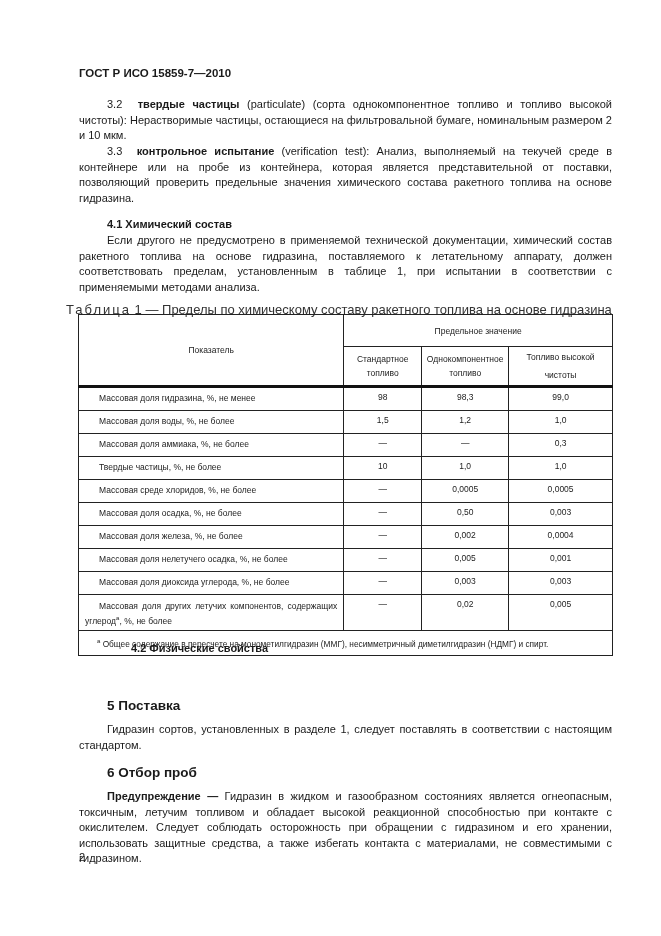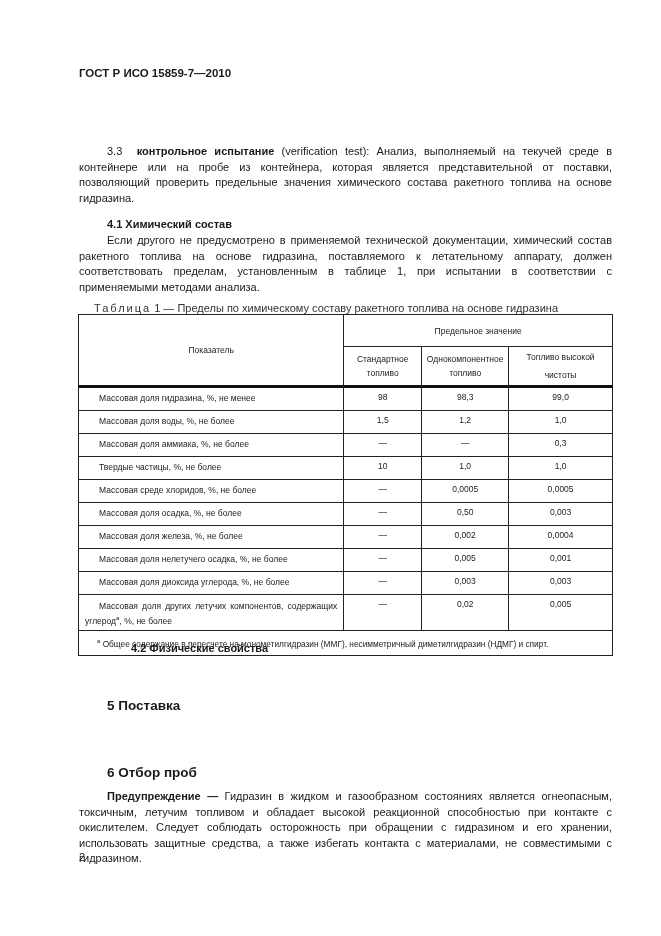--- a/index.html
+++ b/index.html
@@ -6,41 +6,42 @@
   body { width: 661px; height: 936px; position: relative; overflow: hidden;
          font-family: "Liberation Sans", sans-serif; color: #1a1a1a; }
   .page { position: absolute; left: 0; top: 0; width: 661px; height: 936px; }
   .hdr { position: absolute; left: 79px; top: 67px; font-size: 11.5px; font-weight: bold; }
   .para { position: absolute; left: 79px; width: 533px; font-size: 11px; line-height: 15.5px;
           text-align: justify; }
   .para .ind { display: inline-block; width: 28px; }
   .h1 { position: absolute; left: 107px; font-size: 13.5px; font-weight: bold; }
   .h2 { position: absolute; left: 107px; font-size: 11px; font-weight: bold; }
   b { font-weight: bold; }
-  .cap { position: absolute; left: 94px; top: 302px; font-size: 11px; color: #333; }
+  .cap { position: absolute; left: 66px; top: 302px; font-size: 13px; color: #333; }
   .cap .sp { letter-spacing: 2px; }
   table.t { position: absolute; left: 78px; top: 314px; width: 535px; border-collapse: collapse;
             font-size: 8.5px; color: #222; }
   table.t td, table.t th { border: 1px solid #222; font-weight: normal; padding: 0; }
   table.t th { text-align: center; vertical-align: middle; }
   table.t td.num { text-align: center; vertical-align: top; padding-top: 4px; }
   table.t td.lbl { padding: 5px 6px 0 20px; vertical-align: top; text-align: left; }
   table.t tr.r td { height: 17px; }
   table.t tr.head-bottom th { border-bottom: 3px solid #111; }
   table.t td.foot { padding: 4px 6px 4px 6px; font-size: 8.3px; line-height: 13px; text-align: left; }
   .pnum { position: absolute; left: 79px; top: 851px; font-size: 11px; }
   sup { font-size: 6px; }
 </style>
 </head>
 <body>
 
 <div class="page">
 
   <div class="hdr">ГОСТ Р ИСО 15859-7—2010</div>
 
+  <div class="para" style="top:97px;"><span class="ind"></span><span>3.2</span>&nbsp;&nbsp;<b>твердые частицы</b><span> (particulate) (сорта однокомпонентное топливо и топливо высокой чистоты): Нерастворимые частицы, остающиеся на фильтровальной бумаге, номинальным размером 2 и 10 мкм.</span></div>
 
   <div class="para" style="top:144px;"><span class="ind"></span><span>3.3</span>&nbsp;&nbsp;<b>контрольное испытание</b><span> (verification test): Анализ, выполняемый на текучей среде в контейнере или на пробе из контейнера, которая является представительной от поставки, позволяющий проверить предельные значения химического состава ракетного топлива на основе гидразина.</span></div>
 
   <div class="h2" style="top:218px;">4.1  Химический состав</div>
   <div class="para" style="top:233px;"><span class="ind"></span><span>Если другого не предусмотрено в применяемой технической документации, химический состав ракетного топлива на основе гидразина, поставляемого к летательному аппарату, должен соответствовать пределам, установленным в таблице 1, при испытании в соответствии с применяемыми методами анализа.</span></div>
 
   <div class="cap"><span class="sp">Таблица</span><span>  1 — Пределы по химическому составу ракетного топлива на основе гидразина</span></div>
 
   <table class="t">
     <colgroup>
@@ -121,18 +122,19 @@
     </tr>
     <tr>
       <td colspan="4" class="foot" style="text-indent:12px;"><sup>а</sup><span> Общее содержание в пересчете на монометилгидразин (ММГ), несимметричный диметилгидразин (НДМГ) и спирт.</span></td>
     </tr>
   </tbody>
     </table>
 
   <div class="h2" style="top:642px;padding-left:24px;">4.2  Физические свойства</div>
 
   <div class="h1" style="top:698px;">5  Поставка</div>
+  <div class="para" style="top:722px;"><span class="ind"></span><span>Гидразин сортов, установленных в разделе 1, следует поставлять в соответствии с настоящим стандартом.</span></div>
 
   <div class="h1" style="top:765px;">6  Отбор проб</div>
   <div class="para" style="top:789px;"><span class="ind"></span><b>Предупреждение —</b><span> Гидразин в жидком и газообразном состояниях является огнеопасным, токсичным, летучим топливом и обладает высокой реакционной способностью при контакте с окислителем. Следует соблюдать осторожность при обращении с гидразином и его хранении, использовать защитные средства, а также избегать контакта с материалами, не совместимыми с гидразином.</span></div>
 
   <div class="pnum">2</div>
 </div>
 
 </body></html>

